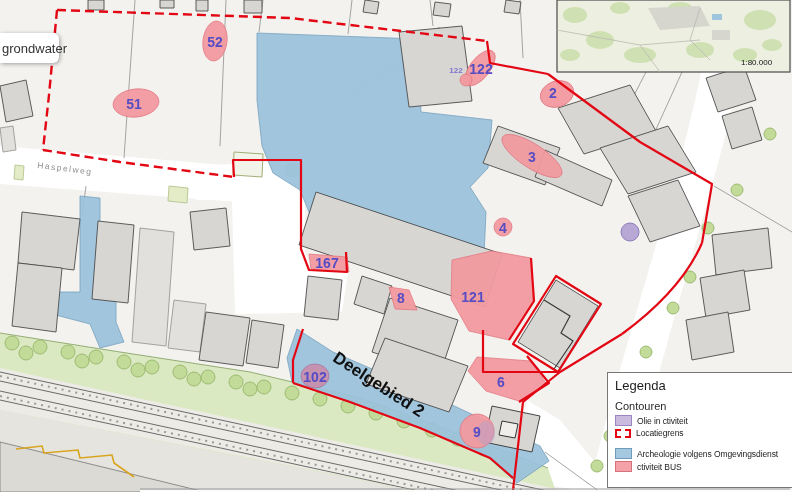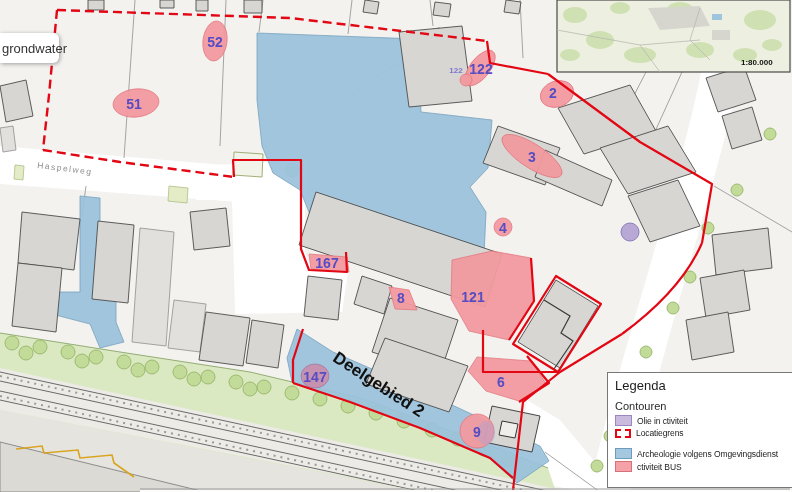--- a/index.html
+++ b/index.html
@@ -17,21 +17,21 @@
   .tree{fill:#c3db99;stroke:#9cba70;stroke-width:1;}
   .rail{stroke:#6a6a6a;stroke-width:1;fill:none;}
   .raild{stroke:#9a9a9a;stroke-width:2;fill:none;stroke-dasharray:2 5;}
   
   .ovl{position:absolute;white-space:nowrap;}
   .marker{position:absolute;transform:translate(-50%,-50%);color:#564cc3;
           font-weight:bold;font-size:14px;line-height:1;}
   .marker.small{font-size:8px;color:#7d75cf;}
   .area-label{font-weight:bold;font-size:17px;color:#101010;}
   .street-label{font-size:8.5px;color:#8e8e8e;letter-spacing:1.5px;}
-  .scale-label{font-size:8px;font-weight:bold;color:#111;}
+  .scale-label{font-size:8px;font-weight:normal;color:#111;}
   #tooltip{left:0;top:33px;width:57px;height:30px;background:#fff;
            border-radius:0 6px 6px 0;box-shadow:1px 1px 4px rgba(0,0,0,.35);
            display:flex;align-items:center;font-size:13px;color:#333;padding-left:2px;}
   #legend{left:607px;top:372px;width:181px;height:104px;background:#fff;
           border:1px solid #777;padding:5px 7px;box-sizing:content-box;}
   #legend .lg-title{font-size:13px;color:#1d1d1d;margin-bottom:7px;}
   #legend .lg-group{font-size:11px;color:#2a2a2a;margin-bottom:3px;}
   .lg-item{display:flex;align-items:center;gap:5px;font-size:8.5px;color:#222;
            margin:2px 0;letter-spacing:-.1px;}
   .lg-item.gap{margin-top:10px;}
@@ -254,21 +254,21 @@
   <div class="marker" style="left:134px;top:104px;">51</div>
   <div class="marker" style="left:215px;top:42px;">52</div>
   <div class="marker small" style="left:456px;top:71px;">122</div>
   <div class="marker" style="left:481px;top:69px;">122</div>
   <div class="marker" style="left:553px;top:93px;">2</div>
   <div class="marker" style="left:532px;top:157px;">3</div>
   <div class="marker" style="left:503px;top:228px;">4</div>
   <div class="marker" style="left:327px;top:263px;">167</div>
   <div class="marker" style="left:401px;top:298px;">8</div>
   <div class="marker" style="left:473px;top:297px;">121</div>
-  <div class="marker" style="left:315px;top:377px;">147</div>
+  <div class="marker" style="left:315px;top:377px;">102</div>
   <div class="marker" style="left:501px;top:382px;">6</div>
   <div class="marker" style="left:477px;top:432px;">9</div>
 
   <div id="legend" class="ovl">
     <div class="lg-title">Legenda</div>
     <div class="lg-group">Contouren</div>
     <div class="lg-item">
       <span class="sw sw-olie"></span>
       <span>Olie in ctiviteit</span>
     </div>

